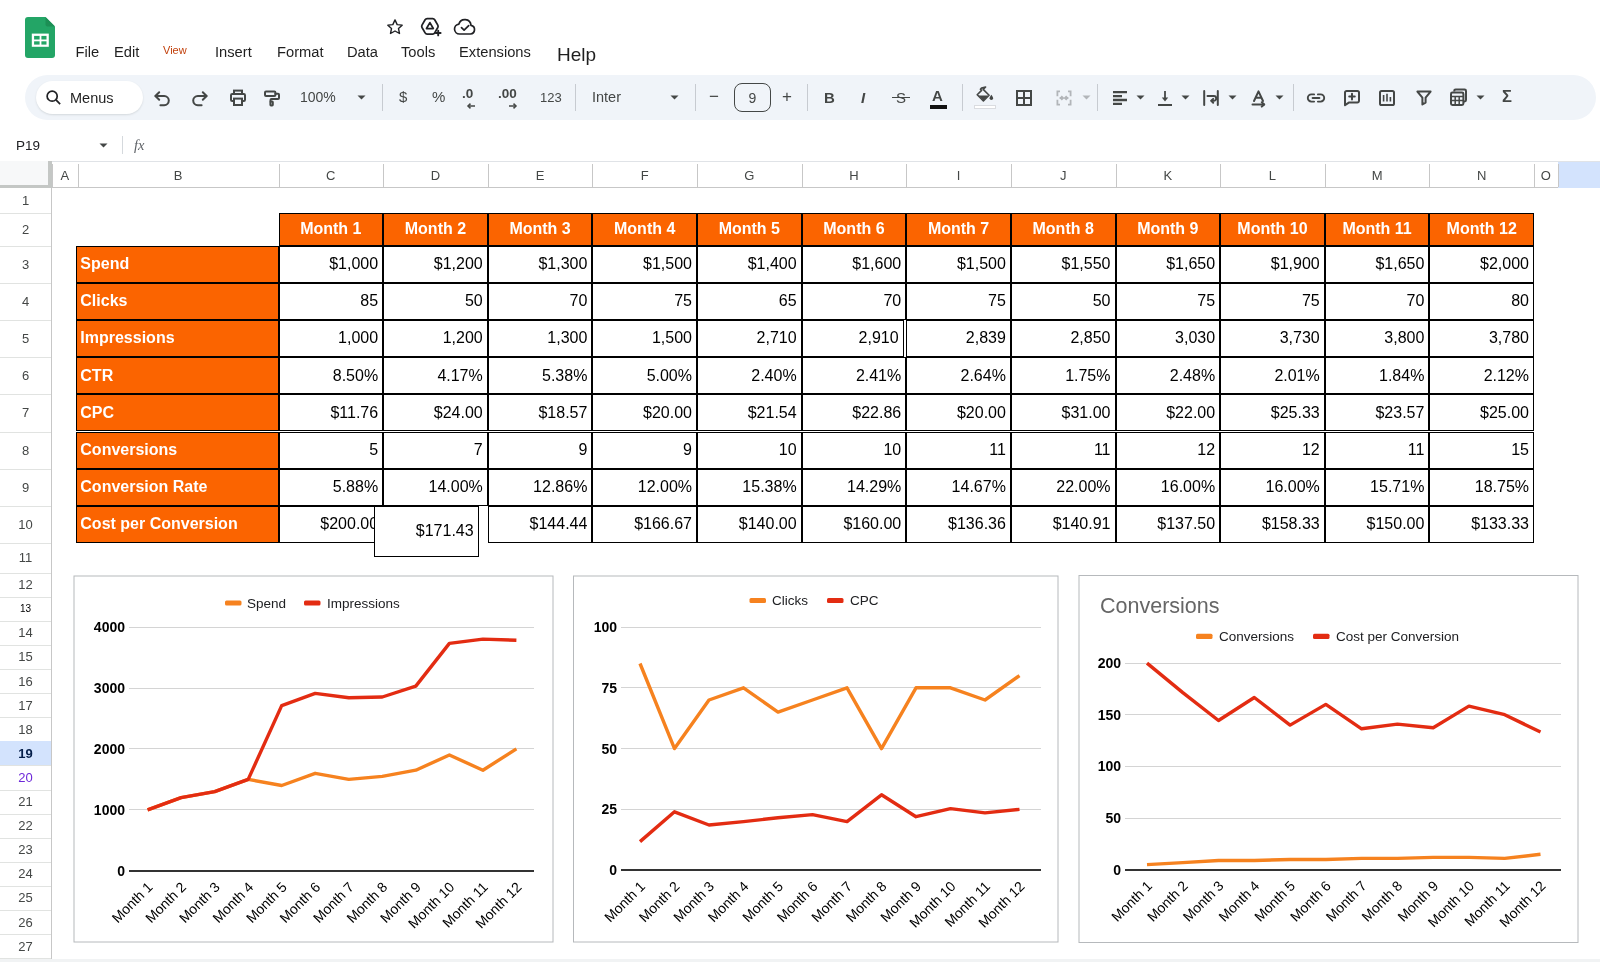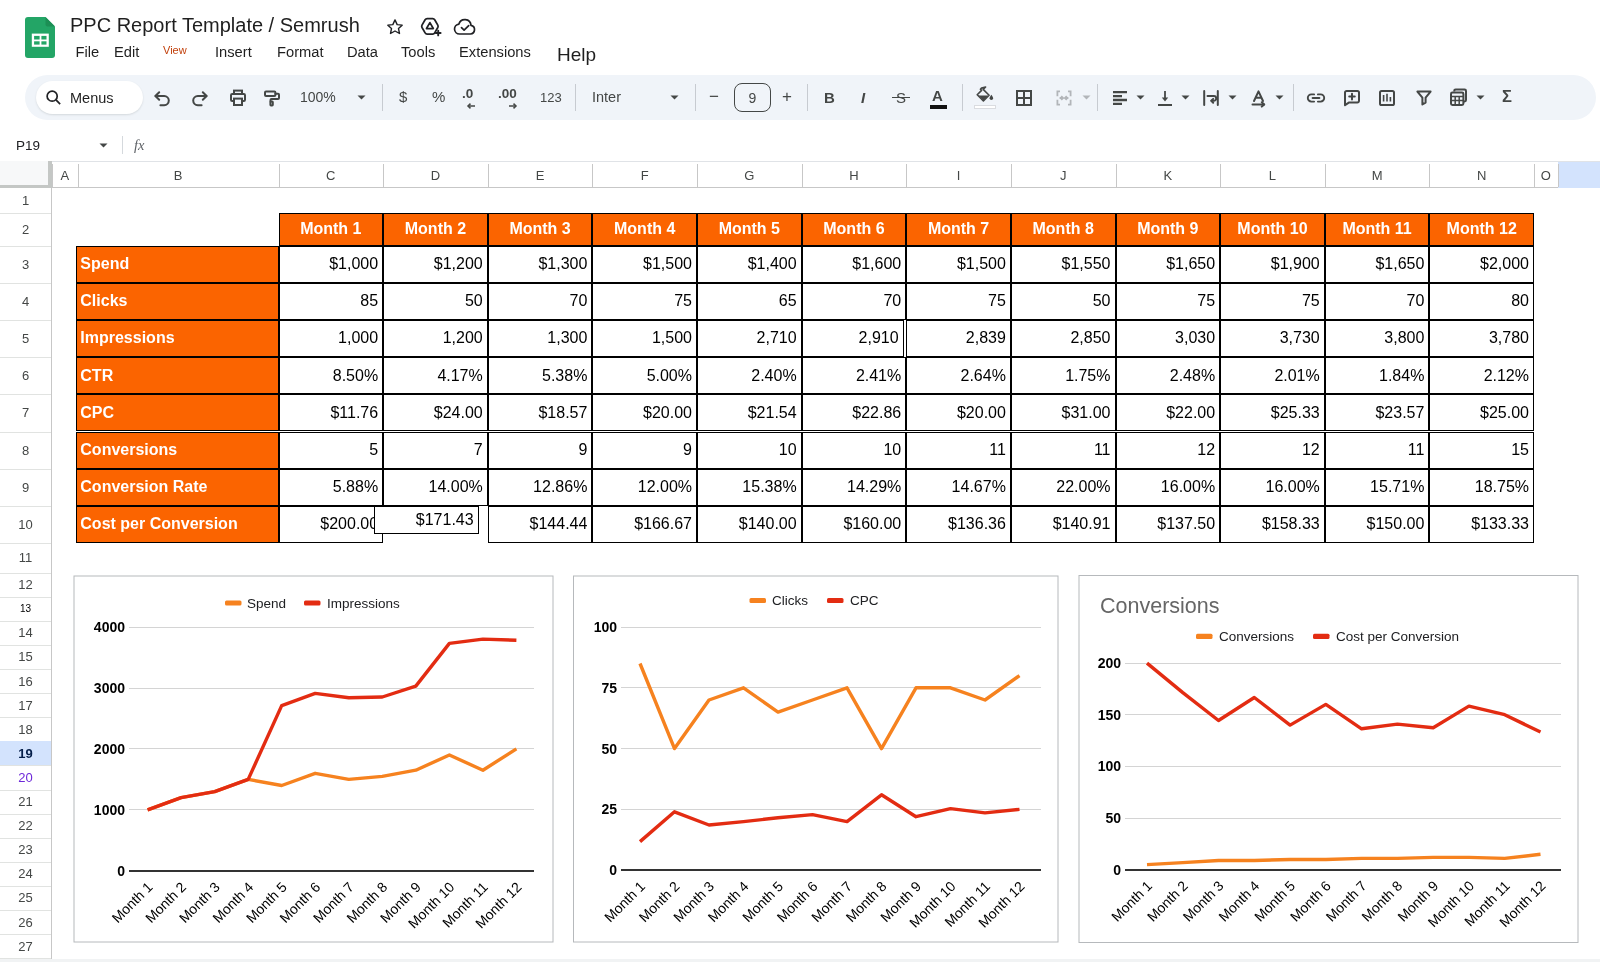--- a/index.html
+++ b/index.html
@@ -15,21 +15,20 @@
 
 <svg class="abs" style="left:25px;top:17px" width="30" height="41" viewBox="0 0 30 41">
  <path d="M3 0 h17.5 L30 9.5 V38 a3 3 0 0 1 -3 3 H3 a3 3 0 0 1 -3 -3 V3 a3 3 0 0 1 3 -3 Z" fill="#23a566"></path>
  <path d="M20.5 0 L30 9.5 h-7.5 a2 2 0 0 1 -2 -2 Z" fill="#1c8f55"></path>
  <rect x="6.8" y="16.6" width="17" height="13.2" fill="#fff"></rect>
  <rect x="9.1" y="18.9" width="5.5" height="3.6" fill="#23a566"></rect>
  <rect x="16.4" y="18.9" width="5.1" height="3.6" fill="#23a566"></rect>
  <rect x="9.1" y="24.3" width="5.5" height="3.3" fill="#23a566"></rect>
  <rect x="16.4" y="24.3" width="5.1" height="3.3" fill="#23a566"></rect>
 </svg>
-<div class="abs" style="left:70px;top:14px;font-size:20px;color:#1f1f1f;">PPC Report Template / Semrush</div>
 
 <svg class="abs" style="left:385px;top:17px" width="20" height="20" viewBox="0 0 24 24" fill="none" stroke="#202124" stroke-width="1.7" stroke-linejoin="round">
  <path d="M12 3.5 l2.6 5.6 6 .7 -4.4 4.1 1.2 5.9 -5.4 -3 -5.4 3 1.2 -5.9 -4.4 -4.1 6 -.7 Z"></path>
 </svg>
 
 <svg class="abs" style="left:419px;top:16px" width="23" height="21" viewBox="0 0 23 21" fill="none" stroke="#202124" stroke-width="1.75" stroke-linejoin="round">
  <path d="M8.1 2.6 h5.6 c.8 0 1.6 .45 2 1.15 l3.1 5.4 c.4 .75 .4 1.6 0 2.35 l-3.1 5.4 c-.4 .7 -1.2 1.15 -2 1.15 H8.1 c-.8 0 -1.6 -.45 -2 -1.15 L3 11.5 c-.4 -.75 -.4 -1.6 0 -2.35 l3.1 -5.4 c.4 -.7 1.2 -1.15 2 -1.15 Z"></path>
  <path d="M10.9 6.6 l3.4 5.9 h-6.8 Z"></path>
  <path d="M19.2 14.6 v4.8 M16.8 17 h4.8" stroke-width="1.9" stroke-linecap="round"></path>
 </svg>
@@ -412,21 +411,21 @@
 <div class="cell dat" style="left:592.375px;top:468.70000000000005px;width:104.635px;height:37.19999999999999px">12.00%</div>
 <div class="cell dat" style="left:697.0px;top:468.70000000000005px;width:104.635px;height:37.19999999999999px">15.38%</div>
 <div class="cell dat" style="left:801.625px;top:468.70000000000005px;width:104.635px;height:37.19999999999999px">14.29%</div>
 <div class="cell dat" style="left:906.25px;top:468.70000000000005px;width:104.635px;height:37.19999999999999px">14.67%</div>
 <div class="cell dat" style="left:1010.875px;top:468.70000000000005px;width:104.635px;height:37.19999999999999px">22.00%</div>
 <div class="cell dat" style="left:1115.5px;top:468.70000000000005px;width:104.635px;height:37.19999999999999px">16.00%</div>
 <div class="cell dat" style="left:1220.125px;top:468.70000000000005px;width:104.635px;height:37.19999999999999px">16.00%</div>
 <div class="cell dat" style="left:1324.75px;top:468.70000000000005px;width:104.635px;height:37.19999999999999px">15.71%</div>
 <div class="cell dat" style="left:1429.375px;top:468.70000000000005px;width:104.635px;height:37.19999999999999px">18.75%</div>
 <div class="cell dat" style="left:278.5px;top:505.90000000000003px;width:104.635px;height:37.19999999999999px">$200.00</div>
-<div class="cell dat" style="left:374px;top:505.90000000000003px;width:104.635px;height:28px">$171.43</div>
+<div class="cell dat" style="left:374px;top:505.90000000000003px;width:104.635px;height:51px">$171.43</div>
 <div class="cell dat" style="left:487.75px;top:505.90000000000003px;width:104.635px;height:37.19999999999999px">$144.44</div>
 <div class="cell dat" style="left:592.375px;top:505.90000000000003px;width:104.635px;height:37.19999999999999px">$166.67</div>
 <div class="cell dat" style="left:697.0px;top:505.90000000000003px;width:104.635px;height:37.19999999999999px">$140.00</div>
 <div class="cell dat" style="left:801.625px;top:505.90000000000003px;width:104.635px;height:37.19999999999999px">$160.00</div>
 <div class="cell dat" style="left:906.25px;top:505.90000000000003px;width:104.635px;height:37.19999999999999px">$136.36</div>
 <div class="cell dat" style="left:1010.875px;top:505.90000000000003px;width:104.635px;height:37.19999999999999px">$140.91</div>
 <div class="cell dat" style="left:1115.5px;top:505.90000000000003px;width:104.635px;height:37.19999999999999px">$137.50</div>
 <div class="cell dat" style="left:1220.125px;top:505.90000000000003px;width:104.635px;height:37.19999999999999px">$158.33</div>
 <div class="cell dat" style="left:1324.75px;top:505.90000000000003px;width:104.635px;height:37.19999999999999px">$150.00</div>
 <div class="cell dat" style="left:1429.375px;top:505.90000000000003px;width:104.635px;height:37.19999999999999px">$133.33</div>

